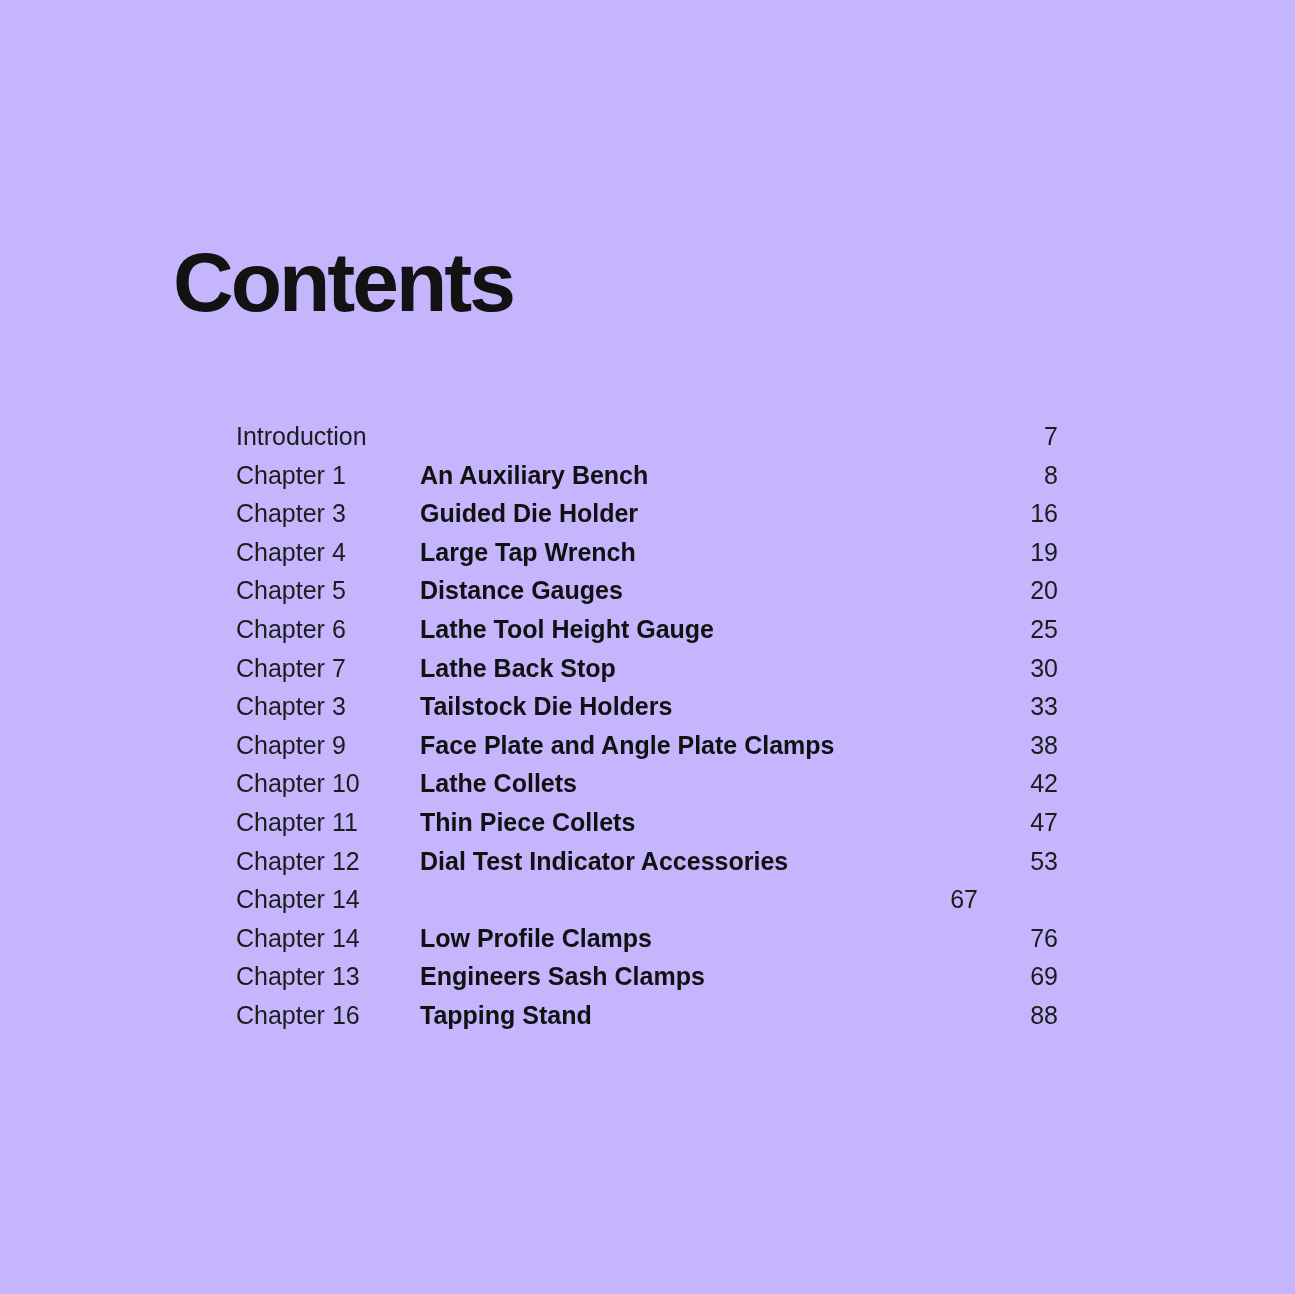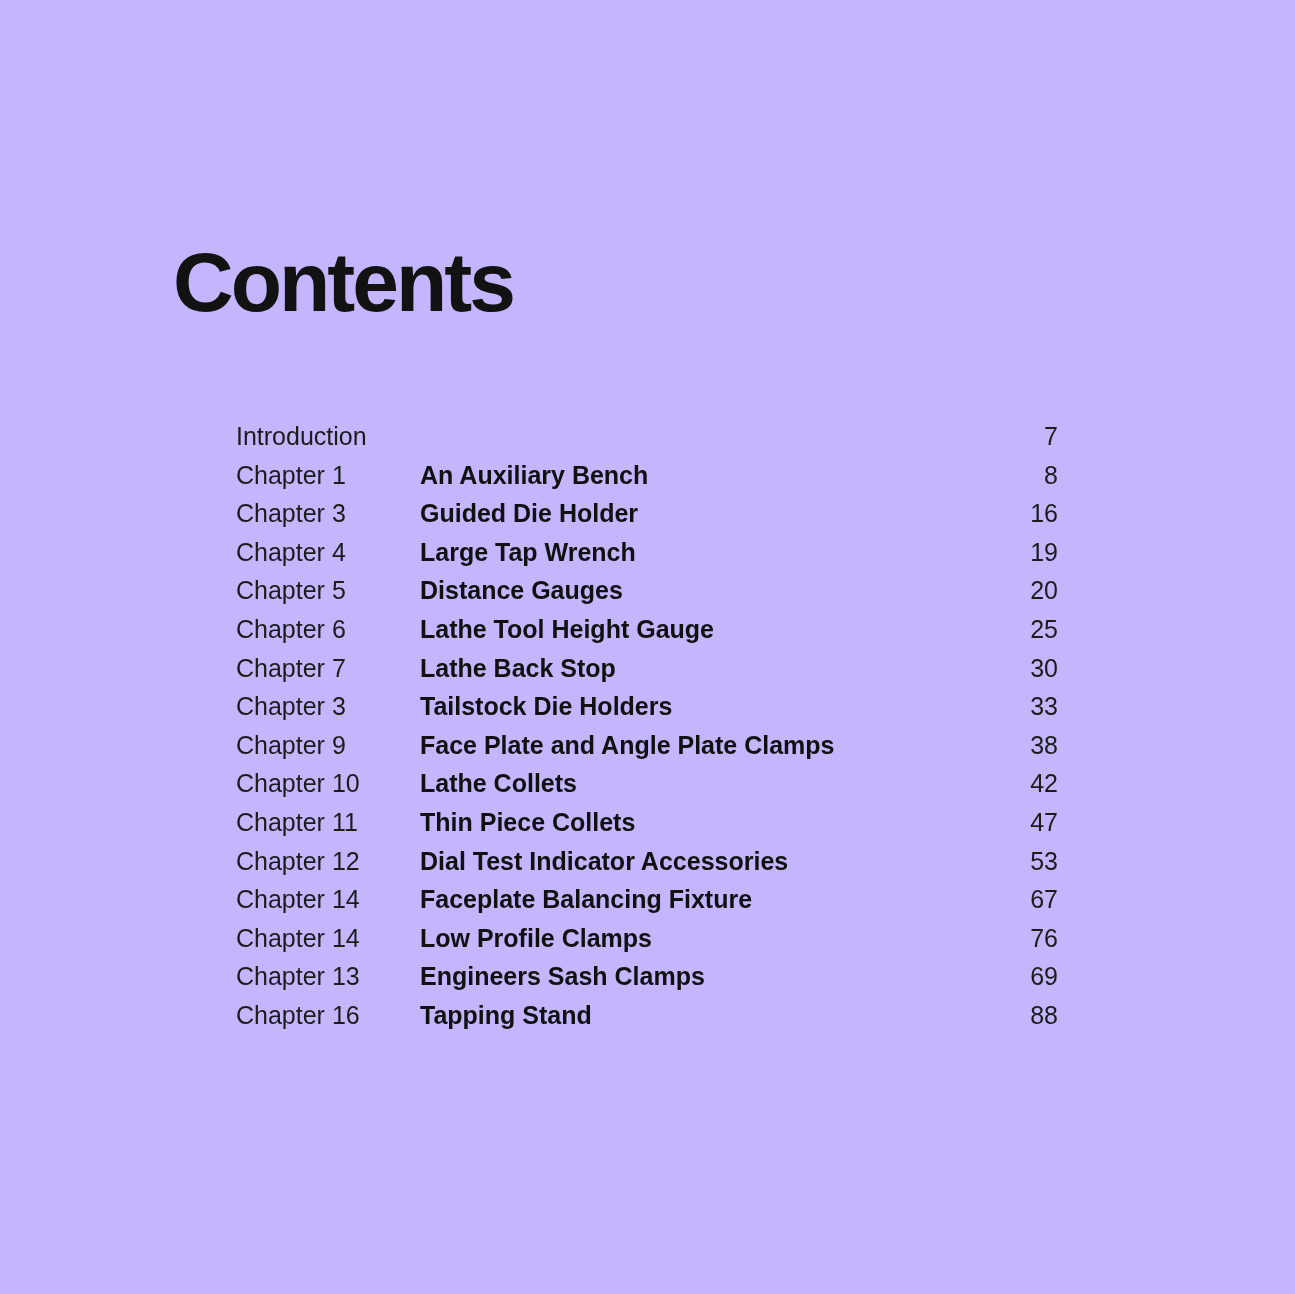--- a/index.html
+++ b/index.html
@@ -137,21 +137,20 @@
   </div>
 
   <div class="toc-row">
     <span class="toc-label">Chapter 12</span>
     <span class="toc-title">Dial Test Indicator Accessories</span>
     <span class="toc-page">53</span>
   </div>
 
   <div class="toc-row">
     <span class="toc-label">Chapter 14</span>
-    <span class="toc-title">Faceplate Balancing Fixture</span>
     <span class="toc-page">67</span>
   </div>
 
   <div class="toc-row">
     <span class="toc-label">Chapter 14</span>
     <span class="toc-title">Low Profile Clamps</span>
     <span class="toc-page">76</span>
   </div>
 
   <div class="toc-row">

